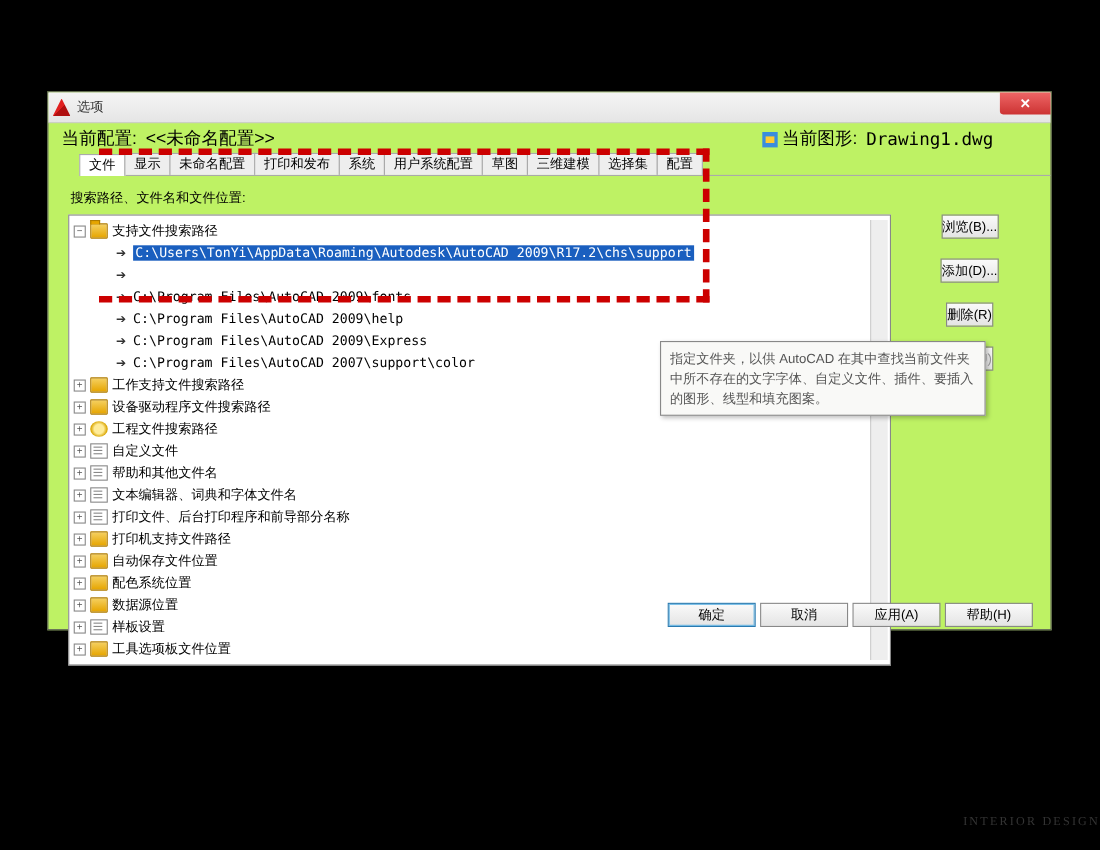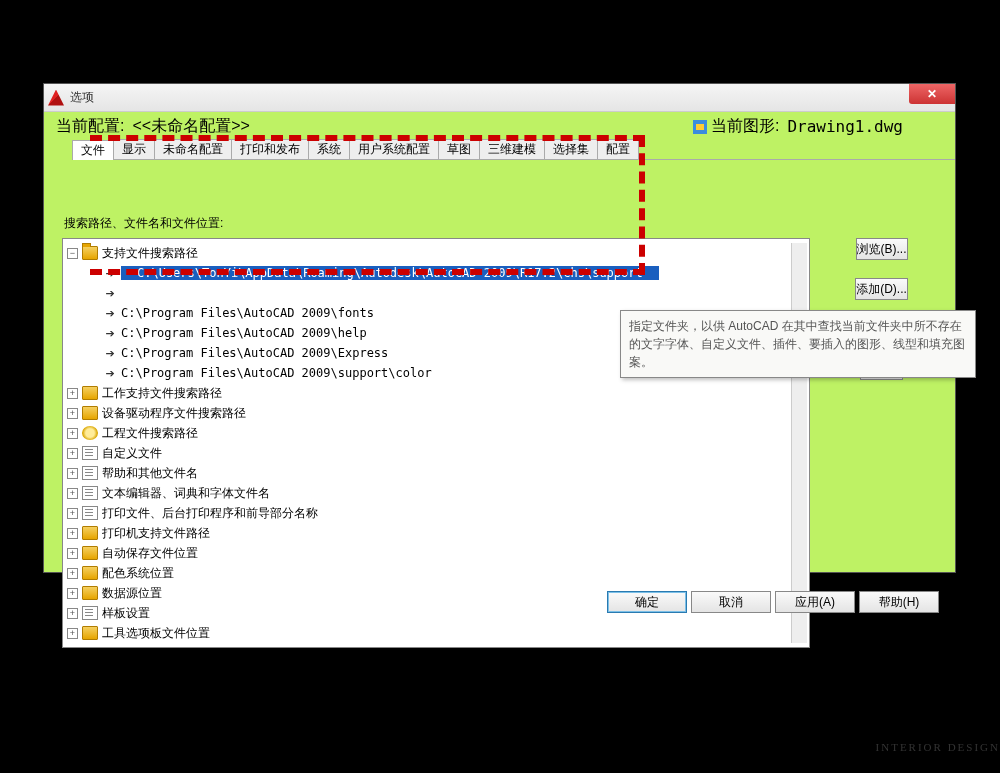--- a/index.html
+++ b/index.html
@@ -83,21 +83,20 @@
     }
     .tab.active {
       background: #fff;
       top: 1px;
     }
     .body {
       padding: 8px 16px 0 18px;
       height: calc(100% - 110px);
       display: flex;
       flex-direction: column;
-      margin-top: 43px;
     }
     .body-label { margin: 4px 0 6px 2px; }
     .main-area {
       display: flex;
       flex: 1;
       gap: 14px;
     }
     .tree-pane {
       flex: 1;
       border: 1px solid #888;
@@ -170,29 +169,29 @@
       display: inline-flex;
       align-items: center;
       justify-content: center;
       color: #333;
       font-size: 11px;
       margin-right: 2px;
     }
     .sel {
       background: #1a5fbf;
       color: #fff;
-      padding: 0 16px;
+      padding: 0 2px;
     }
     .tree-label { font-family: "SimSun", monospace; }
 
     .tooltip {
       position: absolute;
-      left: 620px;
+      left: 600px;
       top: 310px;
-      width: 356px;
+      width: 296px;
       background: #f9f9f7;
       border: 1px solid #888;
       padding: 6px 8px;
       font-size: 12px;
       line-height: 1.5;
       color: #555;
       box-shadow: 2px 2px 4px rgba(0,0,0,0.25);
     }
     .annotation {
       position: absolute;
@@ -272,21 +271,21 @@
           <span class="tree-label">C:\Program Files\AutoCAD 2009\help</span>
         </div>
         <div class="tree-row">
           <span class="ind" style="width:36px"></span>
               <span class="arrow">➔</span>
           <span class="tree-label">C:\Program Files\AutoCAD 2009\Express</span>
         </div>
         <div class="tree-row">
           <span class="ind" style="width:36px"></span>
               <span class="arrow">➔</span>
-          <span class="tree-label">C:\Program Files\AutoCAD 2009\support\color</span>
+          <span class="tree-label">C:\Program Files\AutoCAD 2007\support\color</span>
         </div>
 
         <div class="tree-row">
               <span class="exp">+</span>
               <span class="icon folder"></span>
               <span class="tree-label">工作支持文件搜索路径</span>
             </div>
         <div class="tree-row">
               <span class="exp">+</span>
               <span class="icon folder"></span>

